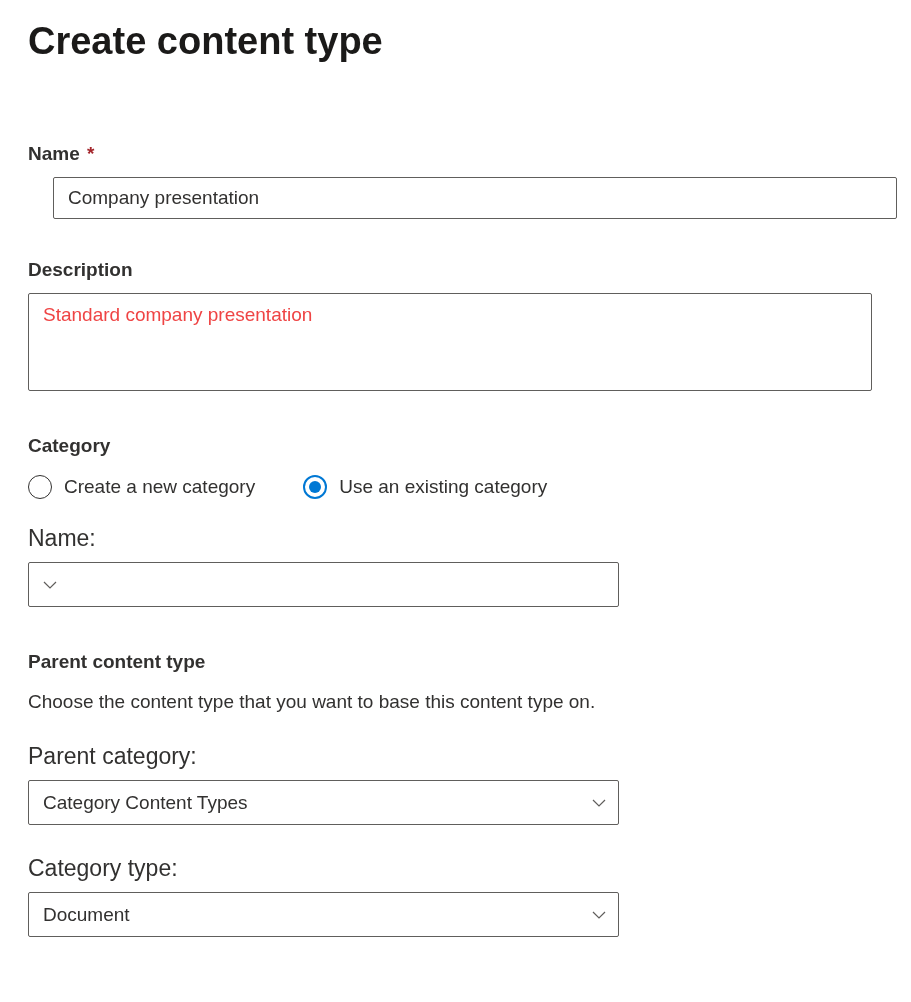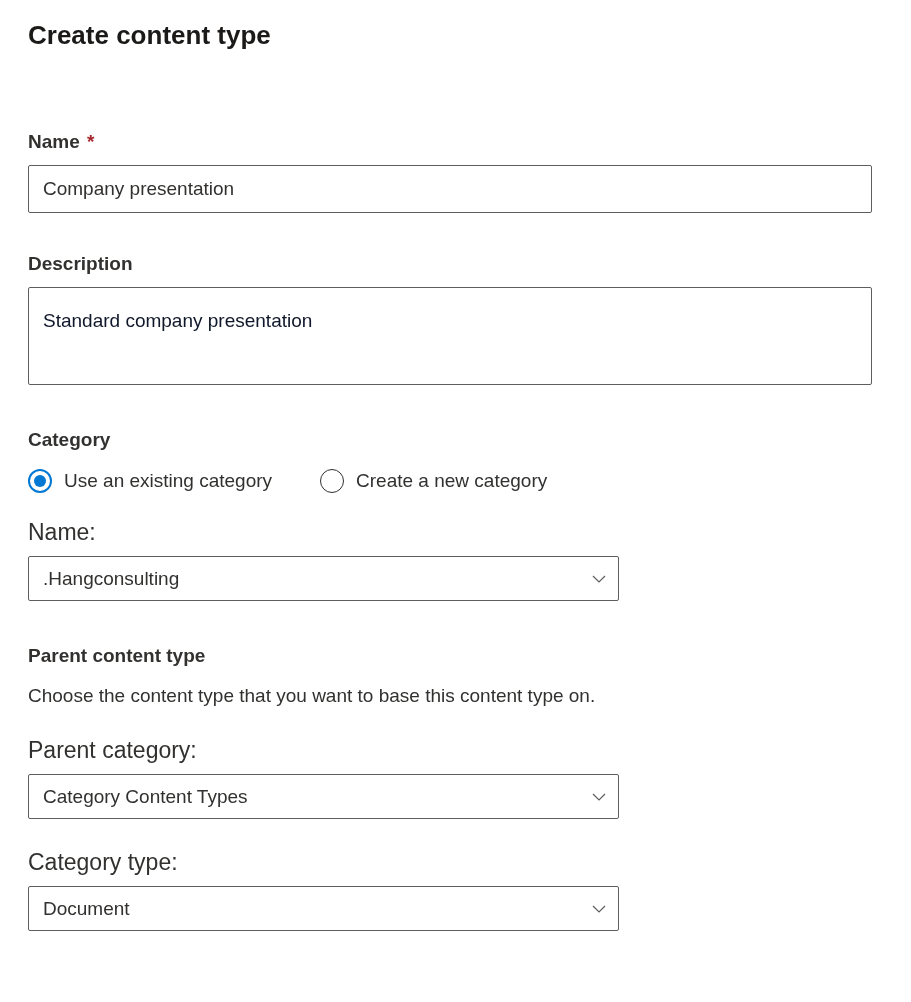--- a/index.html
+++ b/index.html
@@ -8,58 +8,59 @@
       padding: 0;
     }
     body {
       font-family: "Segoe UI", -apple-system, BlinkMacSystemFont, sans-serif;
       background: #ffffff;
       color: #323130;
       padding: 20px 28px;
       width: 911px;
     }
     .page-title {
-      font-size: 26px;
+      font-size: 38px;
       font-weight: 700;
       color: #1b1a19;
       margin-bottom: 80px;
     }
     .field-group {
       margin-bottom: 40px;
     }
     .field-label {
       font-size: 19px;
       font-weight: 600;
       color: #323130;
       margin-bottom: 12px;
       display: block;
     }
     .required-asterisk {
       color: #a4262c;
       margin-left: 2px;
     }
     .text-input {
       width: 844px;
-      height: 48px;
+      height: 42px;
       border: 1px solid #605e5c;
       border-radius: 2px;
       font-size: 19px;
       padding: 0 14px;
       color: #323130;
       font-family: inherit;
       background: #ffffff;
+      margin-left: 25px;
     }
     .textarea-input {
       width: 844px;
       height: 98px;
       border: 1px solid #605e5c;
       border-radius: 2px;
       font-size: 19px;
-      padding: 22px 14px;
-      color: #0f172a;
+      padding: 10px 14px;
+      color: #ef4444;
       font-family: inherit;
       background: #ffffff;
       resize: none;
     }
     .section-heading {
       font-size: 19px;
       font-weight: 600;
       color: #323130;
       margin-bottom: 18px;
     }
@@ -160,35 +161,34 @@
 
 <div class="field-group">
   <label class="field-label">Description</label>
   <textarea class="textarea-input" style="">Standard company presentation</textarea>
 </div>
 
 <div class="section-block">
   <div class="section-heading">Category</div>
   <div class="radio-row">
     <div class="radio-option">
+      <div class="radio-circle">
+        
+      </div>
+      <span class="radio-label">Create a new category</span>
+    </div>
+    <div class="radio-option">
       <div class="radio-circle selected">
         <div class="radio-dot"></div>
       </div>
       <span class="radio-label">Use an existing category</span>
     </div>
-    <div class="radio-option">
-      <div class="radio-circle">
-        
-      </div>
-      <span class="radio-label">Create a new category</span>
-    </div>
   </div>
   <label class="sub-label">Name:</label>
   <div class="dropdown">
-    <span class="dropdown-value">.Hangconsulting</span>
     <svg class="chevron" viewBox="0 0 14 14">
       <path d="M1 4 L7 10 L13 4" stroke="#605e5c" stroke-width="1.2" fill="none"></path>
     </svg>
   </div>
 </div>
 
 <div class="section-block">
   <div class="section-heading">Parent content type</div>
   <div class="helper-text">Choose the content type that you want to base this content type on.</div>
 

